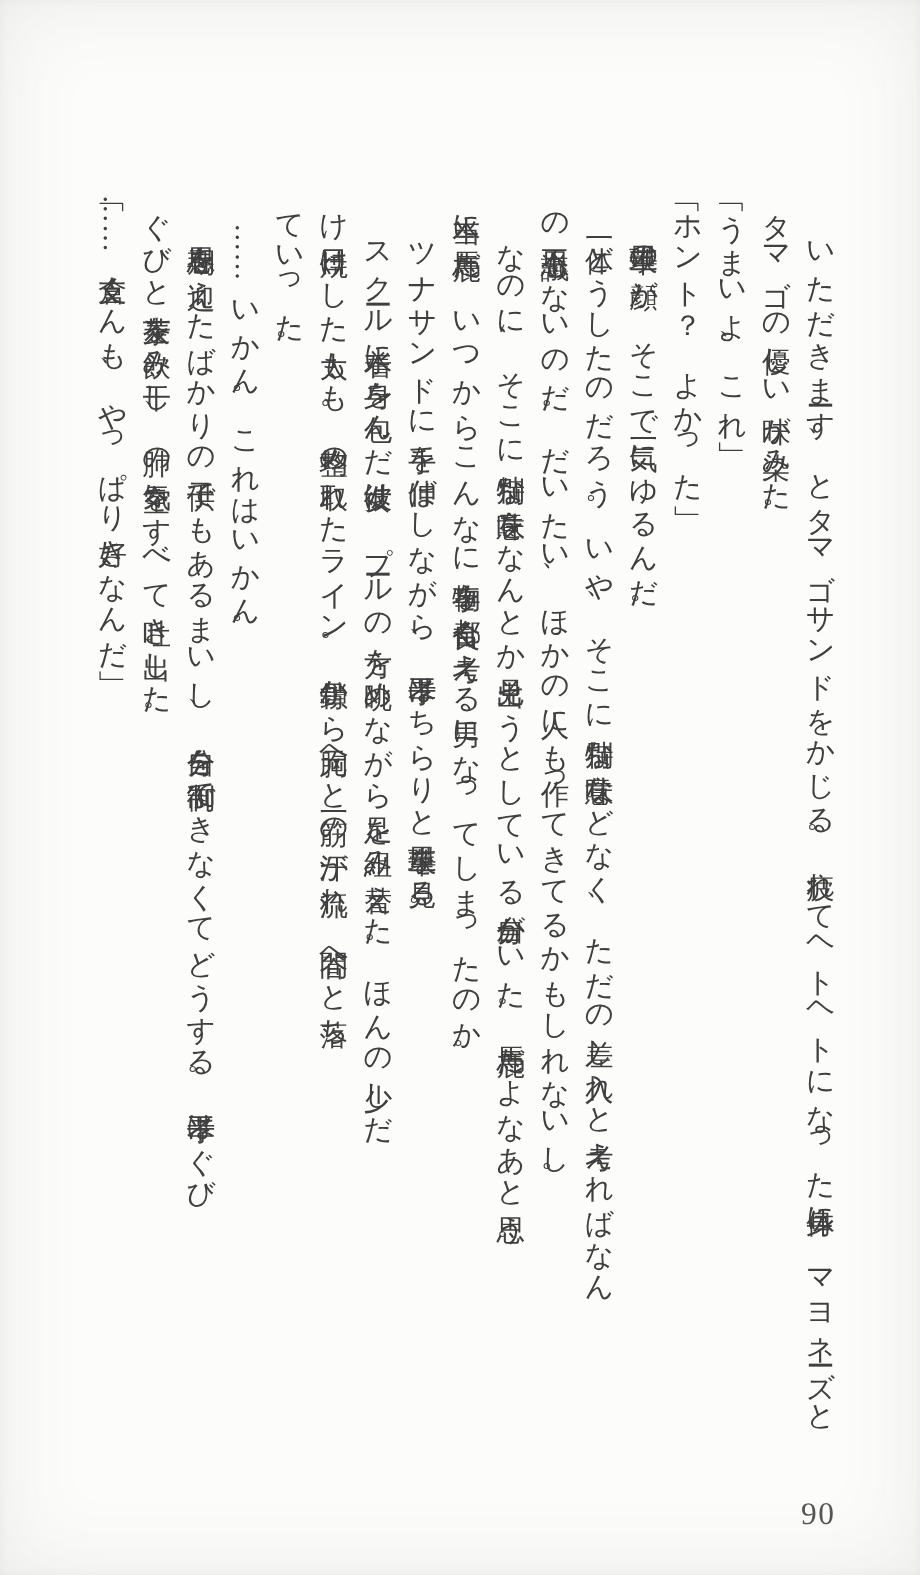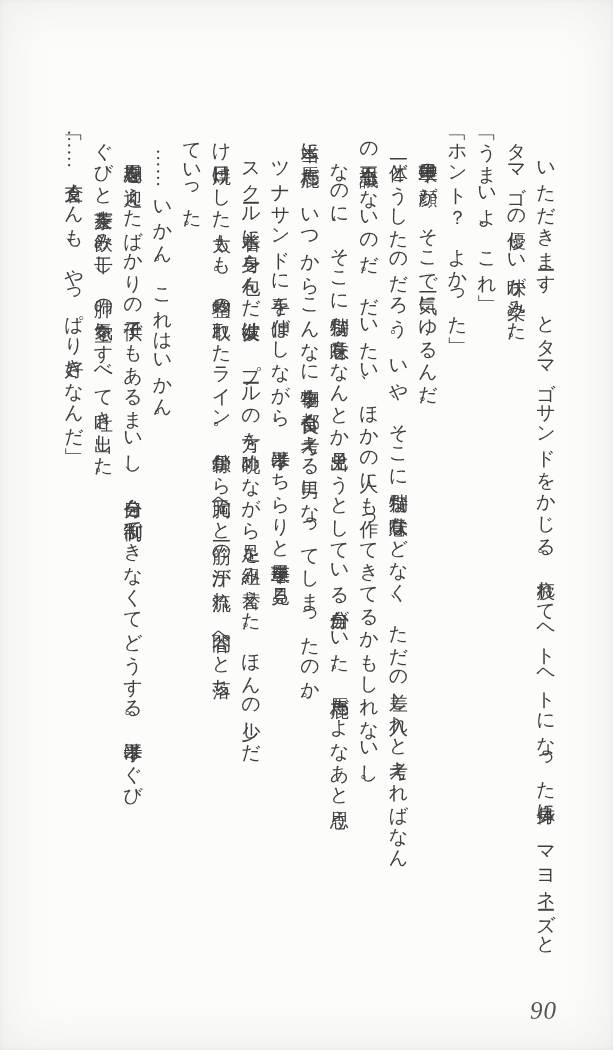--- a/index.html
+++ b/index.html
@@ -37,22 +37,21 @@
   }
   .text-area p {
     margin: 0;
     padding: 0;
     white-space: nowrap;  
   }
   .page-number {
     position: absolute;
     top: 997px;
     right: 56px;
-    font-size: 25px;
-    font-style: italic;
+    font-size: 21px;
     color: #555555;
     letter-spacing: 1px;
     font-family: "Liberation Serif", "DejaVu Serif", serif;
   }
 </style>
 </head>
 <body>
 
 <div class="book-page">
   <div class="text-area">

